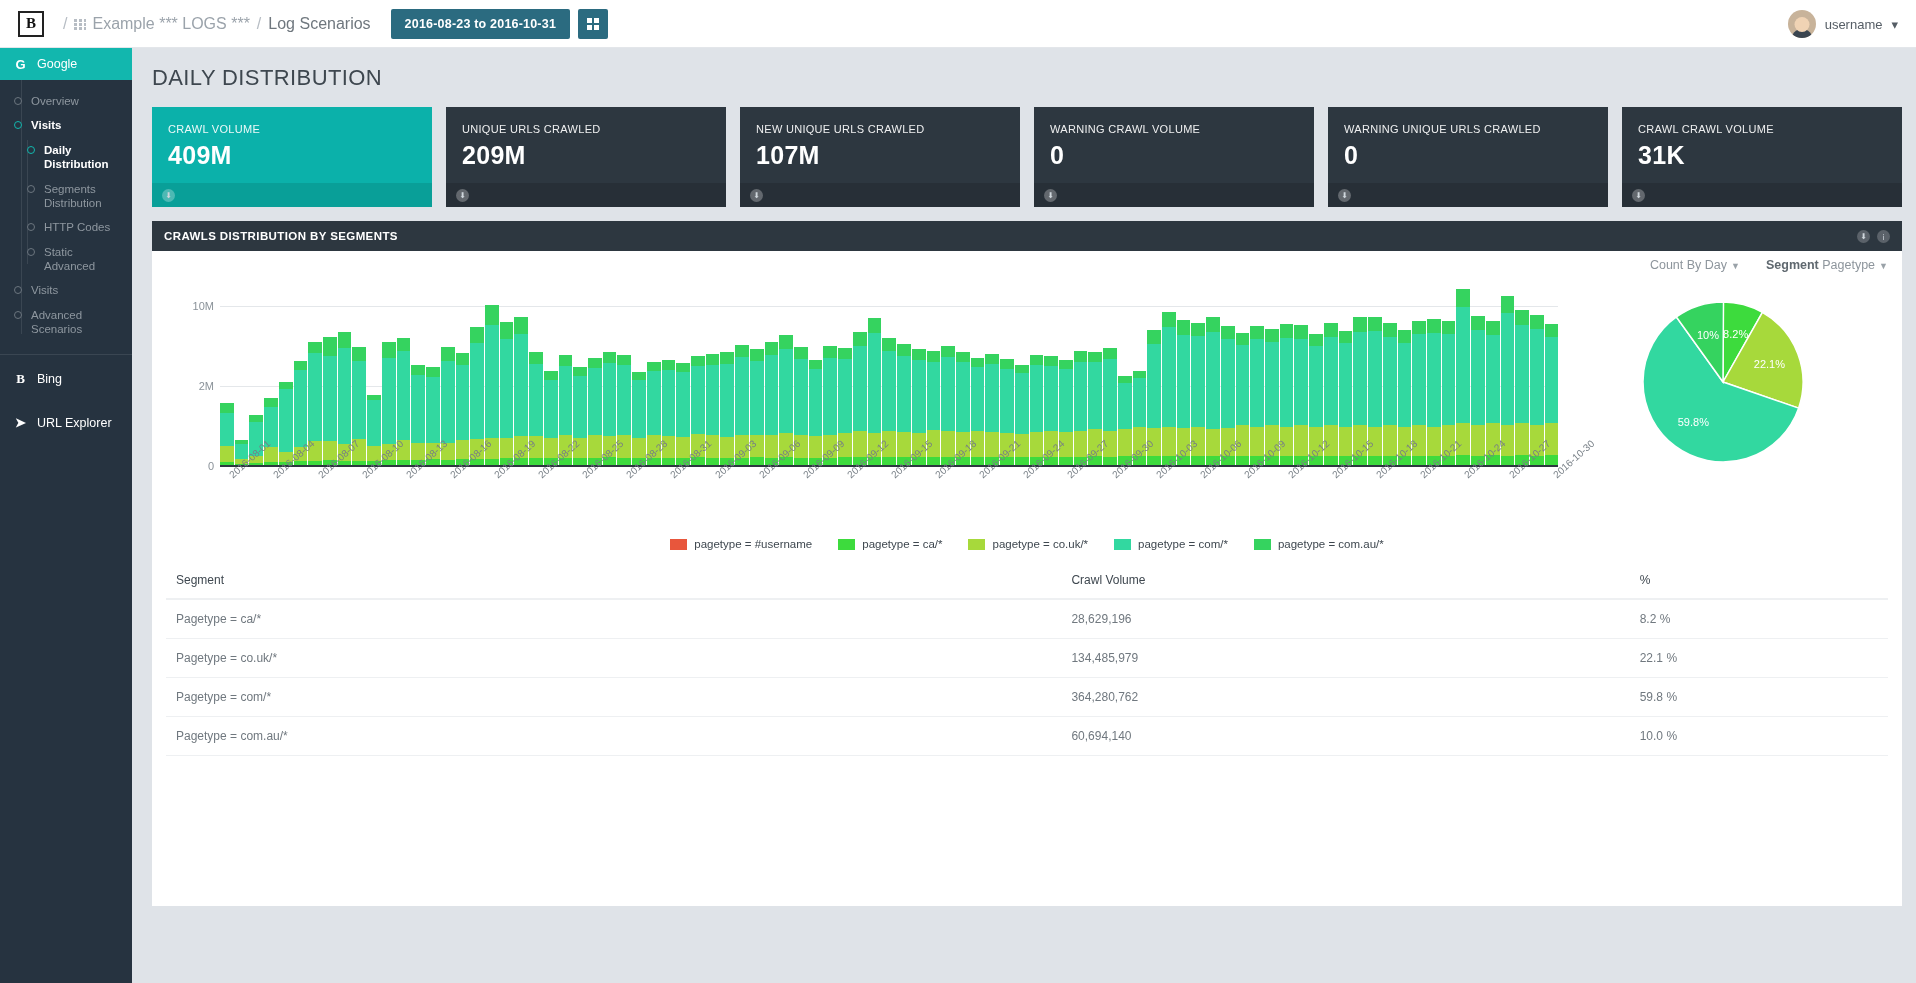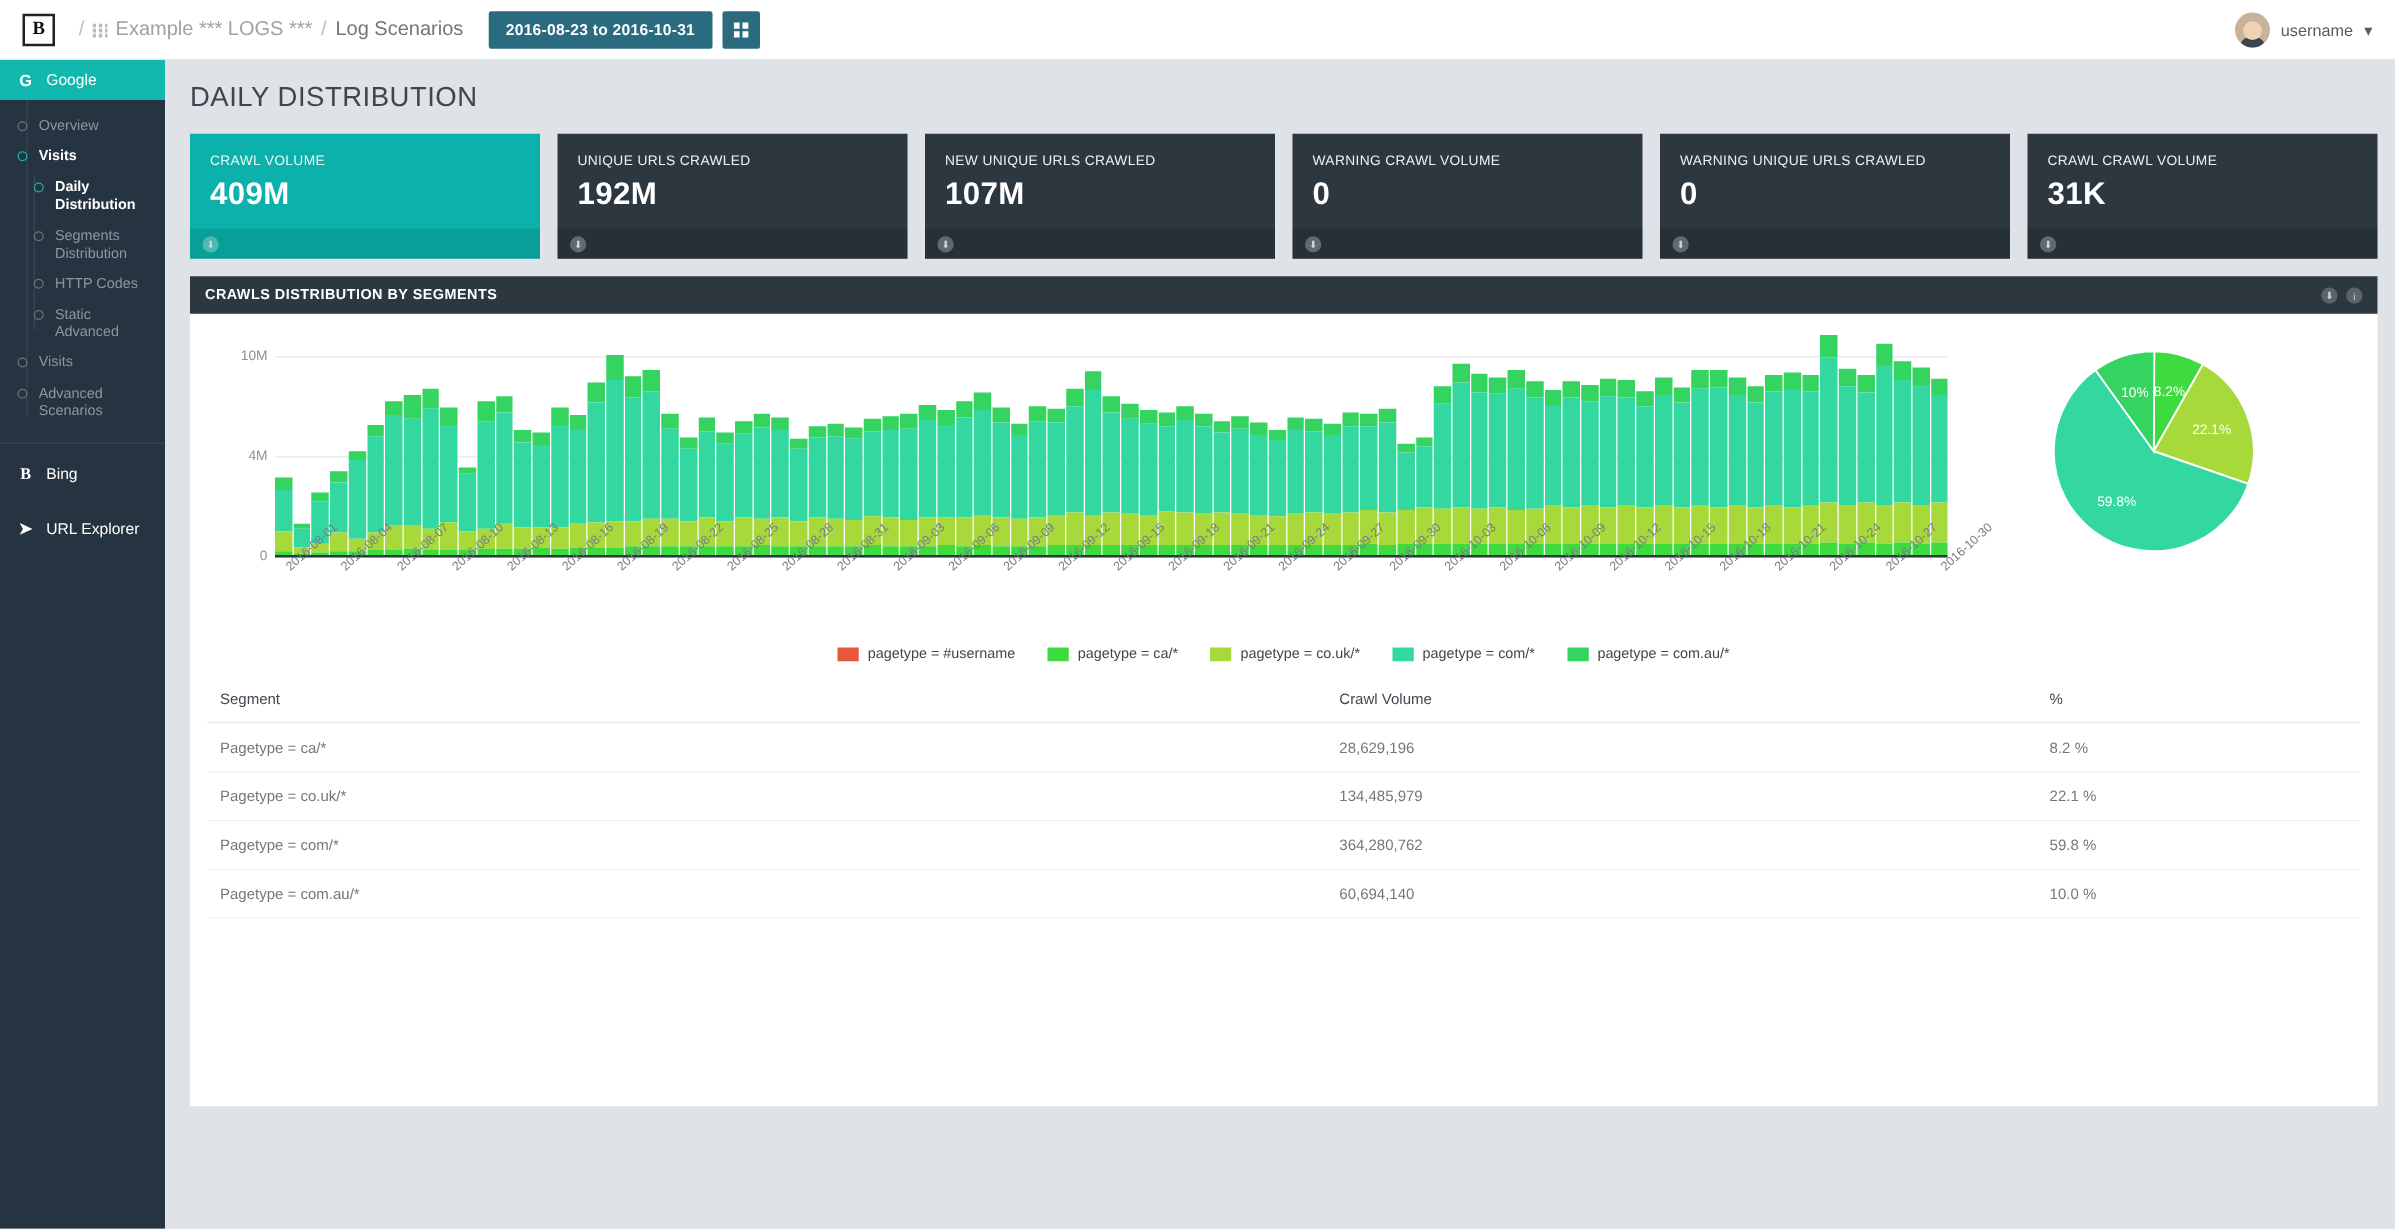--- a/index.html
+++ b/index.html
@@ -294,21 +294,21 @@
     <div class="kpi-row" id="kpi-row">
         <div class="kpi hl">
           <div class="kpi-label">CRAWL VOLUME</div>
           <div class="kpi-value">409M</div>
           <div class="kpi-foot">
             <span class="mini-circle">⬇</span>
           </div>
         </div>
         <div class="kpi">
           <div class="kpi-label">UNIQUE URLS CRAWLED</div>
-          <div class="kpi-value">192M</div>
+          <div class="kpi-value">209M</div>
           <div class="kpi-foot">
             <span class="mini-circle">⬇</span>
           </div>
         </div>
         <div class="kpi">
           <div class="kpi-label">NEW UNIQUE URLS CRAWLED</div>
           <div class="kpi-value">107M</div>
           <div class="kpi-foot">
             <span class="mini-circle">⬇</span>
           </div>
@@ -338,29 +338,38 @@
 
     <div class="panel">
       <div class="panel-head">
         <span class="panel-title">CRAWLS DISTRIBUTION BY SEGMENTS</span>
         <span class="panel-tools">
           <span class="mini-circle">⬇</span>
           <span class="mini-circle">ℹ</span>
         </span>
       </div>
 
+      <div class="chart-controls">
+        <span class="ctrl">
+          <span>Count By Day</span><span class="caret">▼</span>
+        </span>
+        <span class="ctrl">
+          <b>Segment</b>
+          <span>Pagetype</span><span class="caret">▼</span>
+        </span>
+      </div>
 
       <div class="panel-body">
         <div class="chart-area">
           <div class="bars-wrap">
             <div class="plot" id="plot">
                 <div class="gridline" style="top: 160px;"></div>
                 <div class="ylab" style="top: 160px;">0</div>
                 <div class="gridline" style="top: 80px;"></div>
-                <div class="ylab" style="top: 80px;">4M</div>
+                <div class="ylab" style="top: 80px;">2M</div>
                 <div class="gridline" style="top: 0px;"></div>
                 <div class="ylab" style="top: 0px;">10M</div>
                 <div class="bars">
                   <div class="bar">
                     <div class="seg" style="height: 3.52px; background: rgb(61, 219, 61);"></div>
                     <div class="seg" style="height: 16.8px; background: rgb(167, 217, 59);"></div>
                     <div class="seg" style="height: 32.8px; background: rgb(50, 216, 160);"></div>
                     <div class="seg" style="height: 9.6px; background: rgb(53, 211, 95);"></div>
                   </div>
                   <div class="bar">

